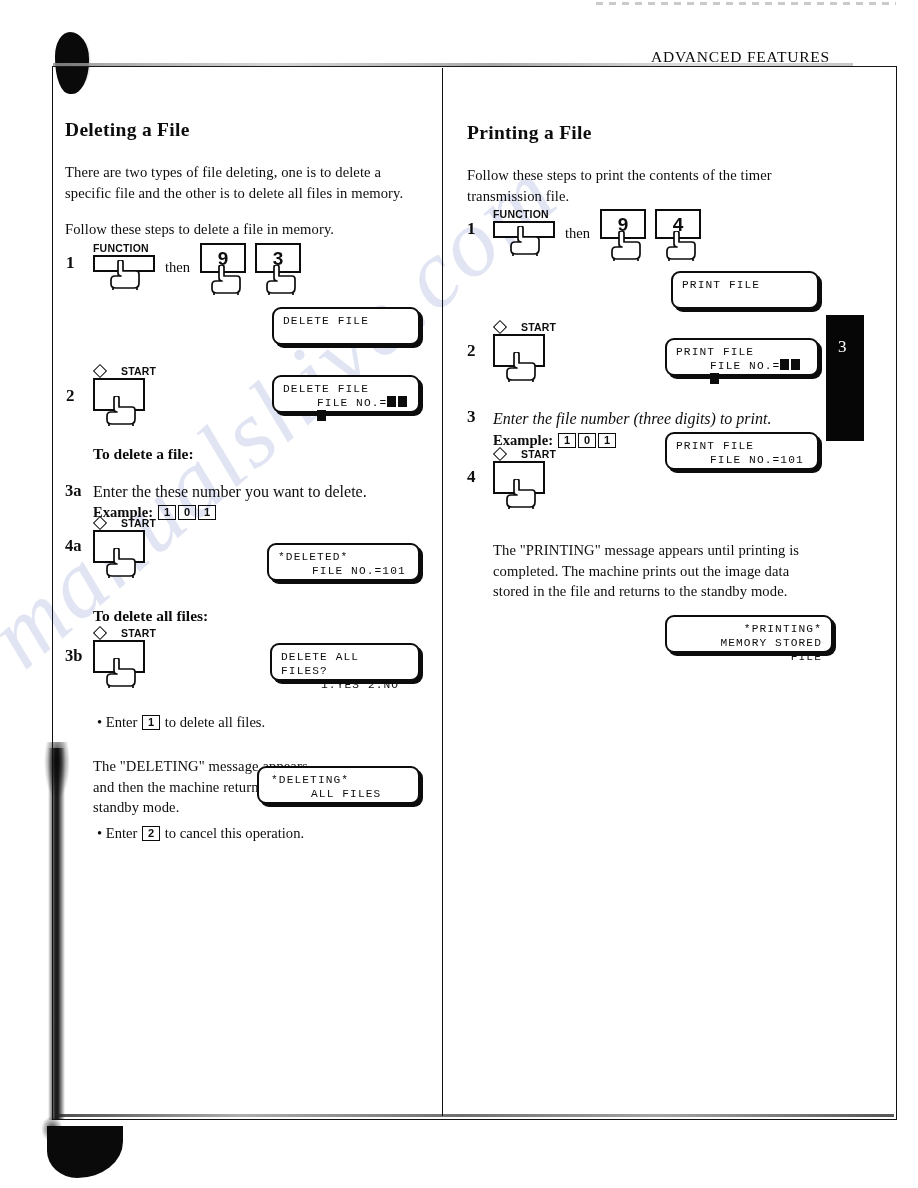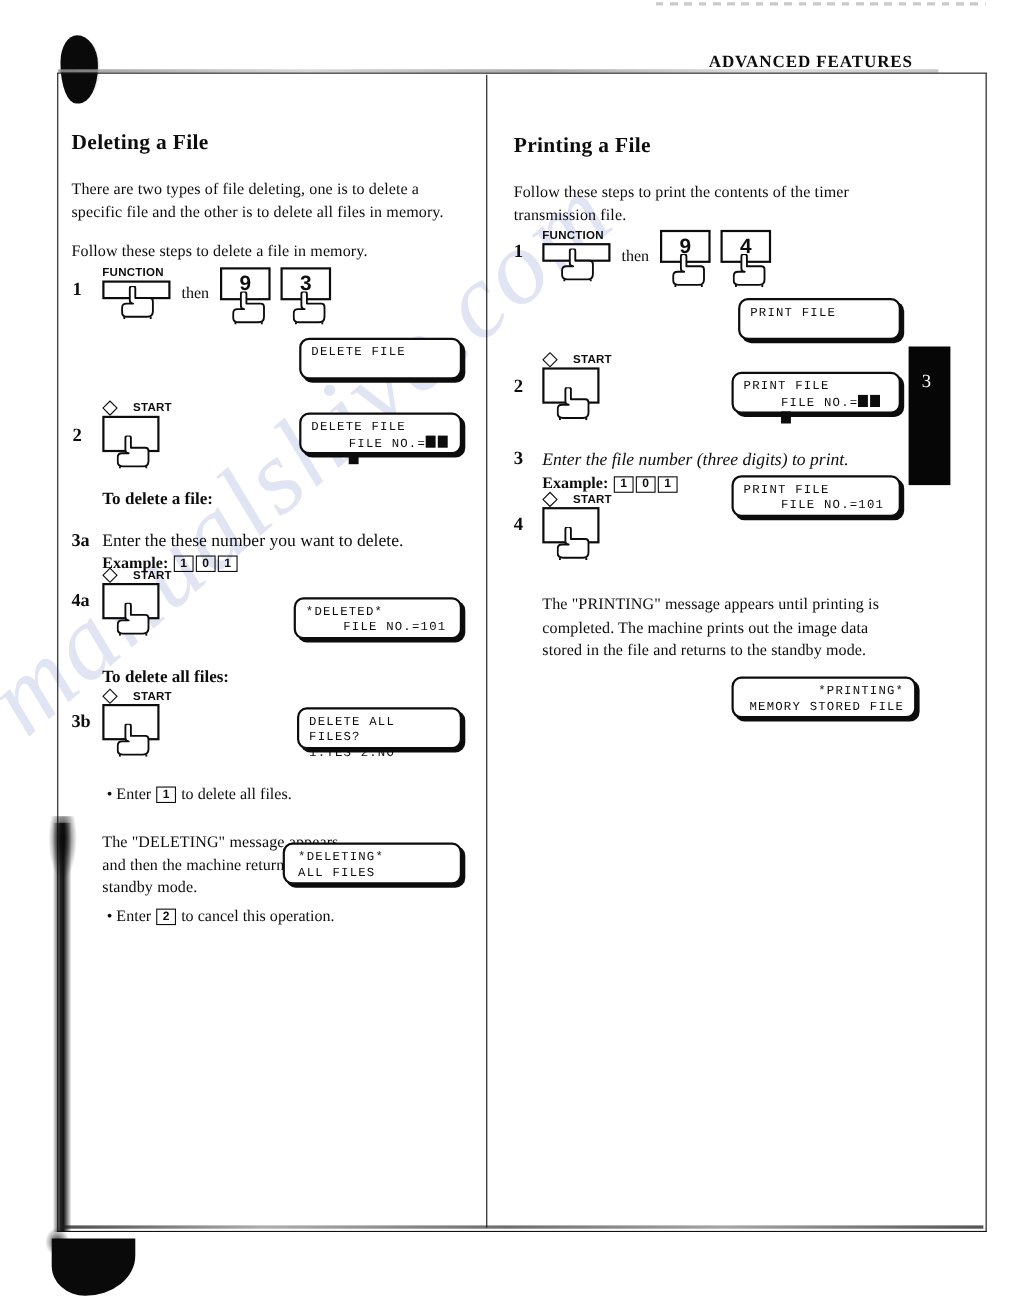--- a/index.html
+++ b/index.html
@@ -63,21 +63,21 @@
     transform-origin:40% 50%;
     opacity:.55;
     white-space:nowrap;
     user-select:none;
   }
 
   
   .running-header{
     position:absolute;right:88px;top:48px;
     font-family:"Liberation Serif", serif;
-    font-weight:bold;font-size:15.5px;
+    font-weight:normal;font-size:15.5px;
     letter-spacing:.8px;
   }
 
   
   .frame{
     position:absolute;left:52px;top:66px;
     width:843px;height:1052px;
     border:1.4px solid #111;
     border-top-color:#1a1a1a;
   }
@@ -185,21 +185,21 @@
     background:#fff;
     box-sizing:border-box;
     font-family:"Liberation Mono", monospace;
     font-size:11.2px;
     letter-spacing:1.1px;
     padding:5px 9px 4px 9px;
     line-height:14px;
     box-shadow:3px 3px 0 0 #0c0c0c;
   }
   .lcd .l2{padding-left:34px;}
-  .lcd .l2.flush{padding-left:0;}
+  .lcd .l2.flush{padding-left:0;margin-left:40px;}
   .blk{
     display:inline-block;width:9px;height:11px;
     background:#0c0c0c;vertical-align:-1px;margin-right:1.5px;
   }
 
   
   .mini-key{
     display:inline-block;
     border:1.3px solid #0c0c0c;
     min-width:11px;

